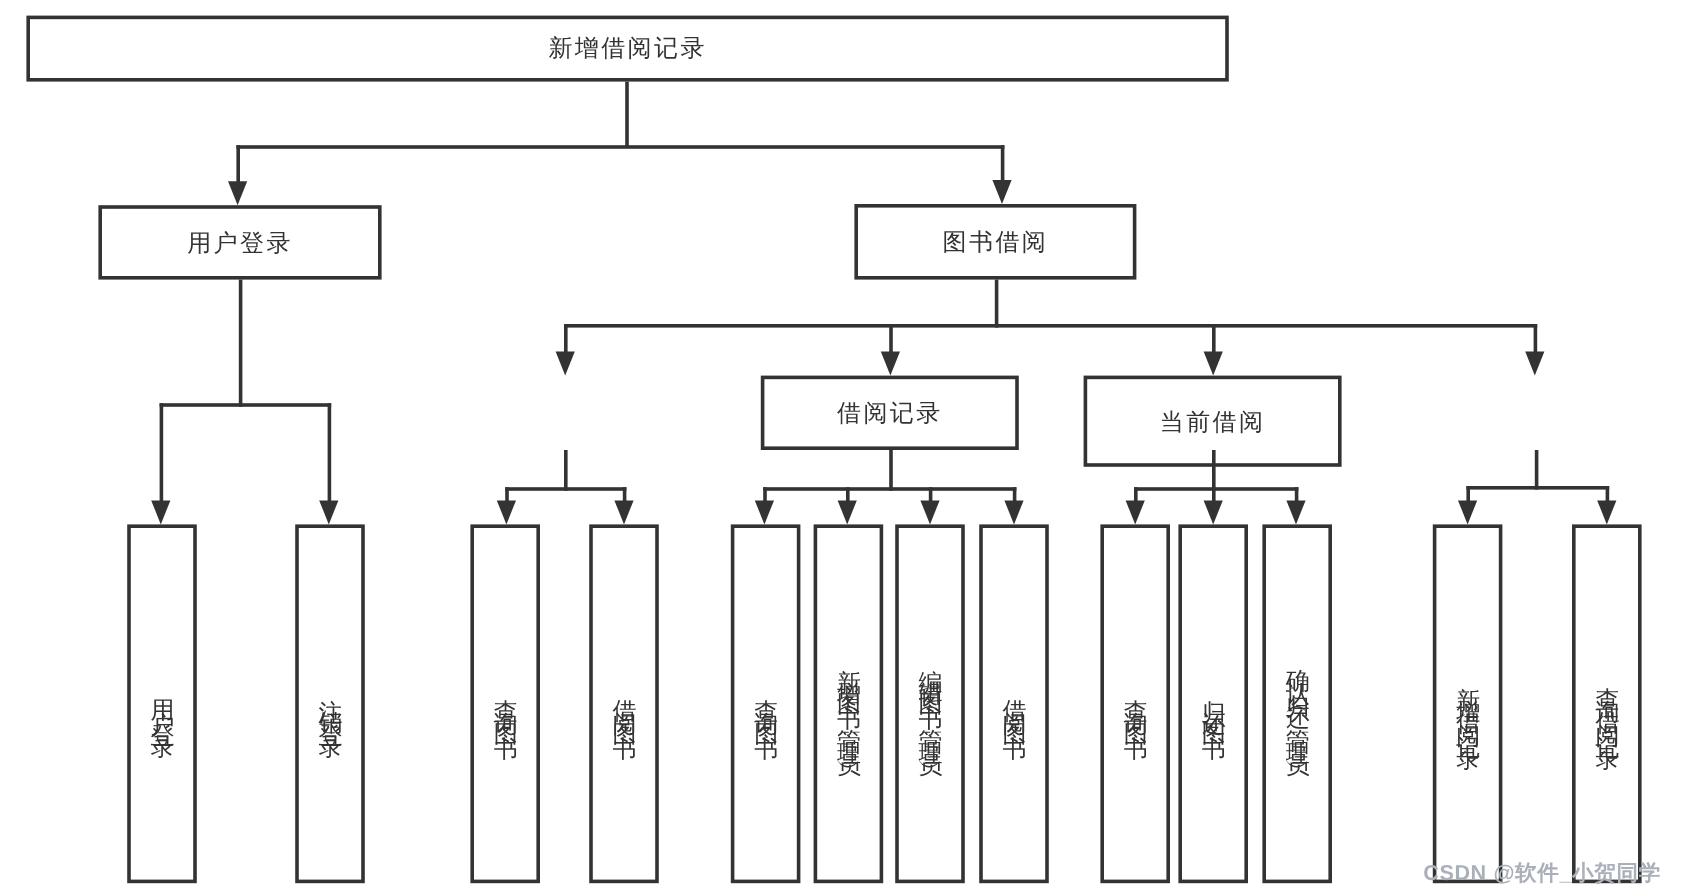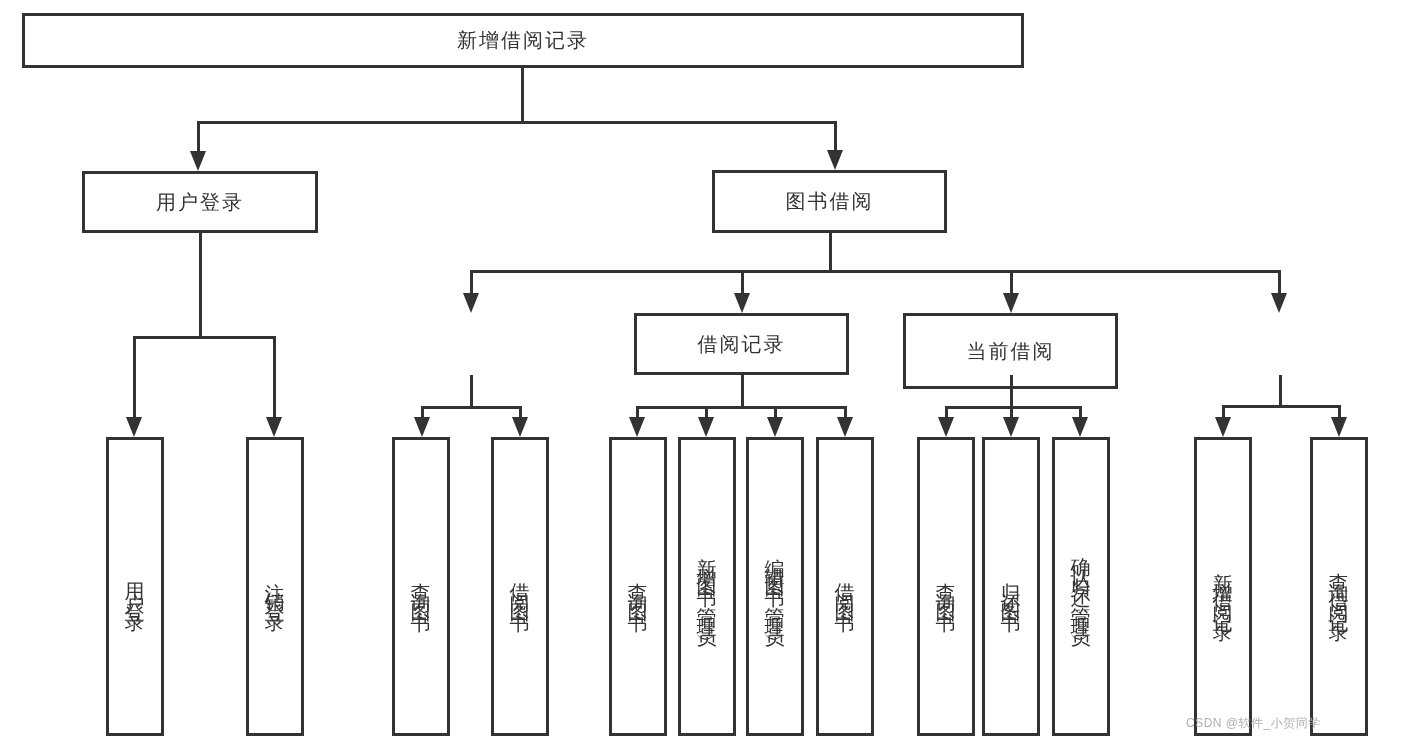--- a/index.html
+++ b/index.html
@@ -18,21 +18,21 @@
   }
   .v{position:absolute;width:3px;background:#333333;}
   .h{position:absolute;height:3px;background:#333333;}
   .arw{
     position:absolute;width:0;height:0;
     border-left:8px solid transparent;border-right:8px solid transparent;
     border-top:20px solid #333333;
   }
   .wm{
     position:absolute;left:1186px;top:715px;z-index:5;
-    font-size:12px;letter-spacing:0.5px;color:#aab0ba;white-space:nowrap;
+    font-size:18px;letter-spacing:0.5px;color:#aab0ba;white-space:nowrap;font-weight:bold;
   }
 </style>
 </head>
 <body>
 
 <div id="stage">
 
   <div class="box" style="left:22px;top:13px;width:1002px;height:55px">新增借阅记录</div>
 
   <div class="v" style="left:520.5px;top:68px;height:54px"></div>

